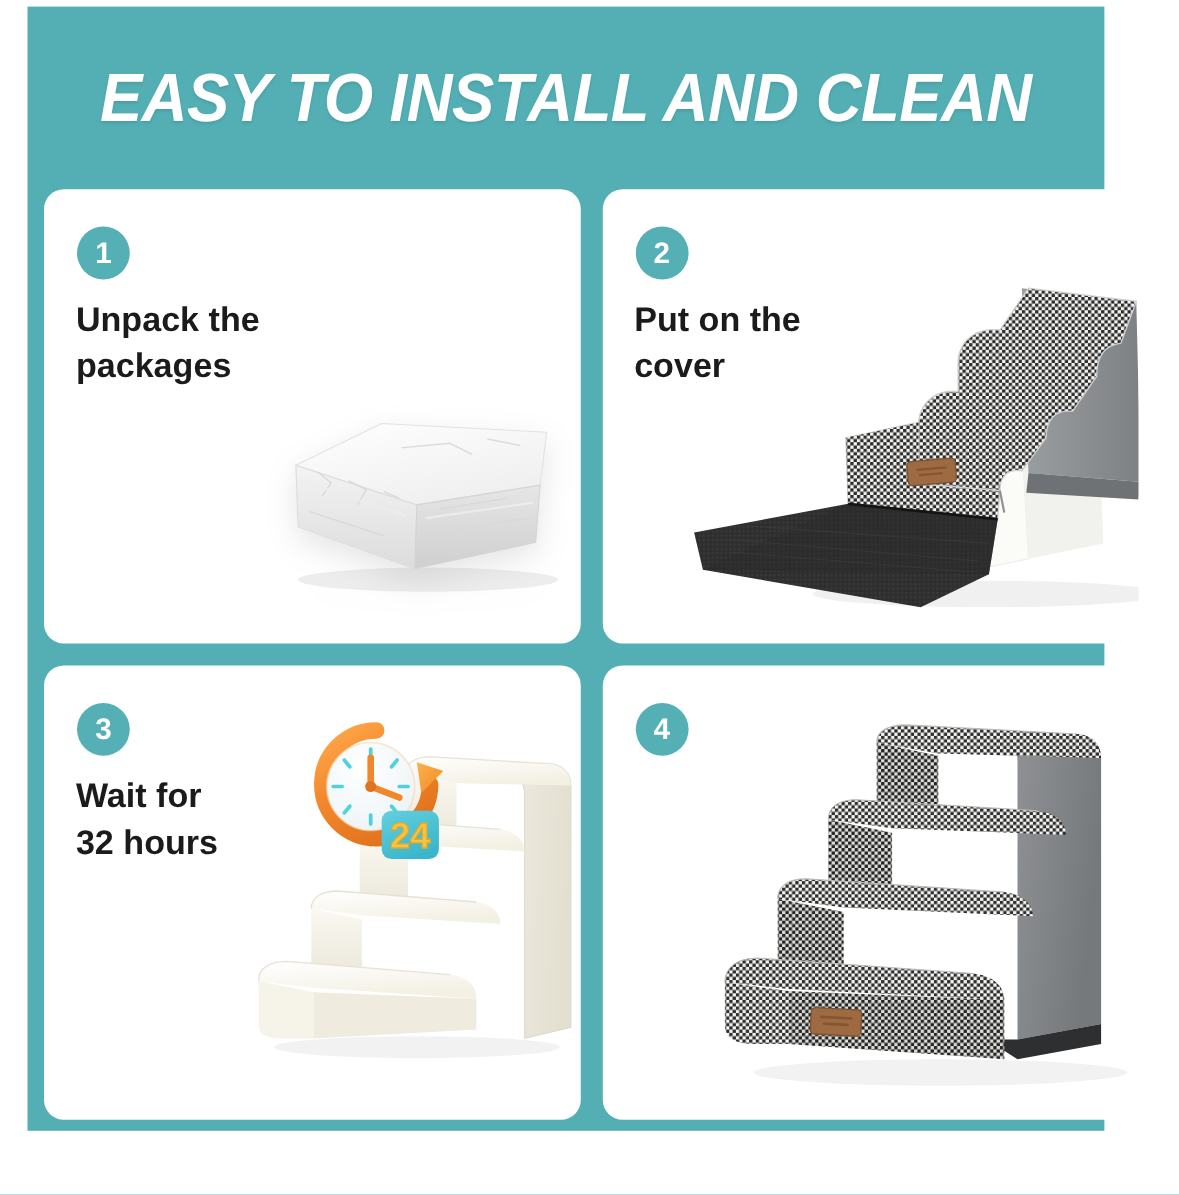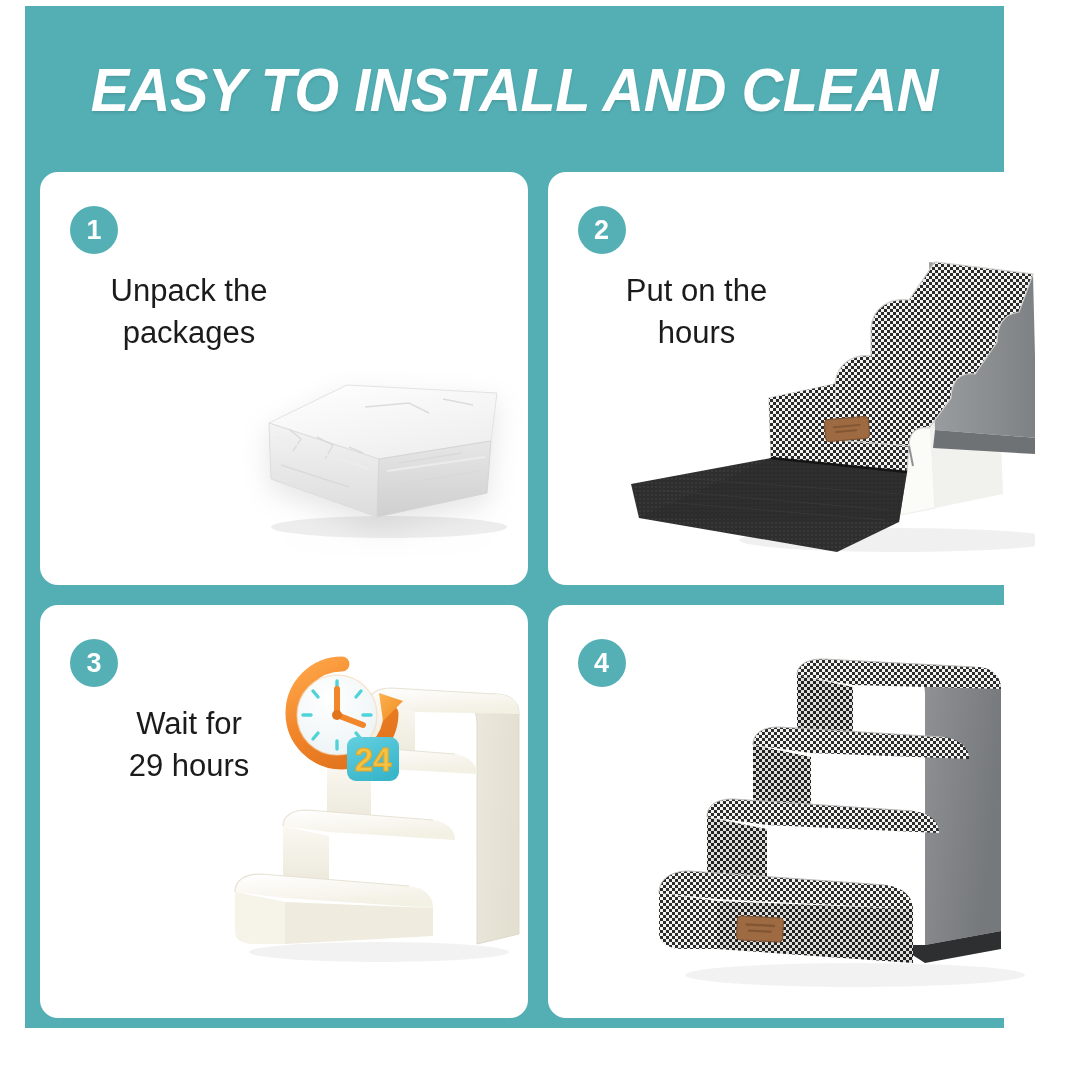--- a/index.html
+++ b/index.html
@@ -55,23 +55,22 @@
     display:flex; align-items:center; justify-content:center;
     color:#ffffff; font-weight:bold; font-size:27px;
     line-height:1;
   }
   .card-label{
     position:absolute; left:29px; top:98px;
     width:240px;
     color:#1b1b1b;
     font-size:31px;
     line-height:42px;
-    font-weight:normal;
+    font-weight:bold;
     white-space:pre-line;
-    text-align:center;
   }
   .art{ position:absolute; inset:0;margin-left:39px; }
 
   
   .foam-pack{
     position:absolute; left:150px; top:195px;
     width:310px; height:175px;
     filter:drop-shadow(0 10px 14px rgba(0,0,0,0.10));
   }
   
@@ -207,21 +206,21 @@
               <rect x="234" y="203" width="28" height="2" rx="1" fill="#6d4527"></rect>
               <rect x="236" y="208" width="22" height="2" rx="1" fill="#6d4527"></rect>
             </g>
           </g>
 
           <path d="M310 224 L314 244" stroke="#8f9294" stroke-width="2" fill="none"></path>
         </svg>
       </div>
       <div class="badge">2</div>
       <div class="card-label">Put on the
-hours</div>
+cover</div>
     </div>
 
     <div class="card">
       <div class="art">
 
         <svg class="foam-steps3" viewBox="0 0 320 290">
           <defs>
             <linearGradient id="fTop" x1="0" y1="0" x2="0.4" y2="1">
               <stop offset="0" stop-color="#ffffff"></stop>
               <stop offset="1" stop-color="#f3f0e4"></stop>
@@ -310,21 +309,21 @@
           <path d="M104 38 L128 46 L108 66 Z" fill="url(#arrowG)"></path>
 
           <g>
             <rect x="72" y="82" width="52" height="44" rx="9" fill="url(#badgeG)"></rect>
             <text x="98" y="116" text-anchor="middle" font-family="Liberation Sans, sans-serif" font-size="33" font-weight="bold" fill="#f6c445" stroke="#e0a92e" stroke-width="1.2">24</text>
           </g>
         </svg>
       </div>
       <div class="badge">3</div>
       <div class="card-label">Wait for
-29 hours</div>
+32 hours</div>
     </div>
 
     <div class="card">
       <div class="art">
         <svg class="stairs4" viewBox="0 0 400 350">
           <defs>
             <pattern id="hound4" width="6" height="6" patternUnits="userSpaceOnUse">
               <rect width="6" height="6" fill="#f4f4f2"></rect>
               <rect width="3" height="3" fill="#2d2d2d"></rect>
               <rect x="3" y="3" width="3" height="3" fill="#2d2d2d"></rect>

